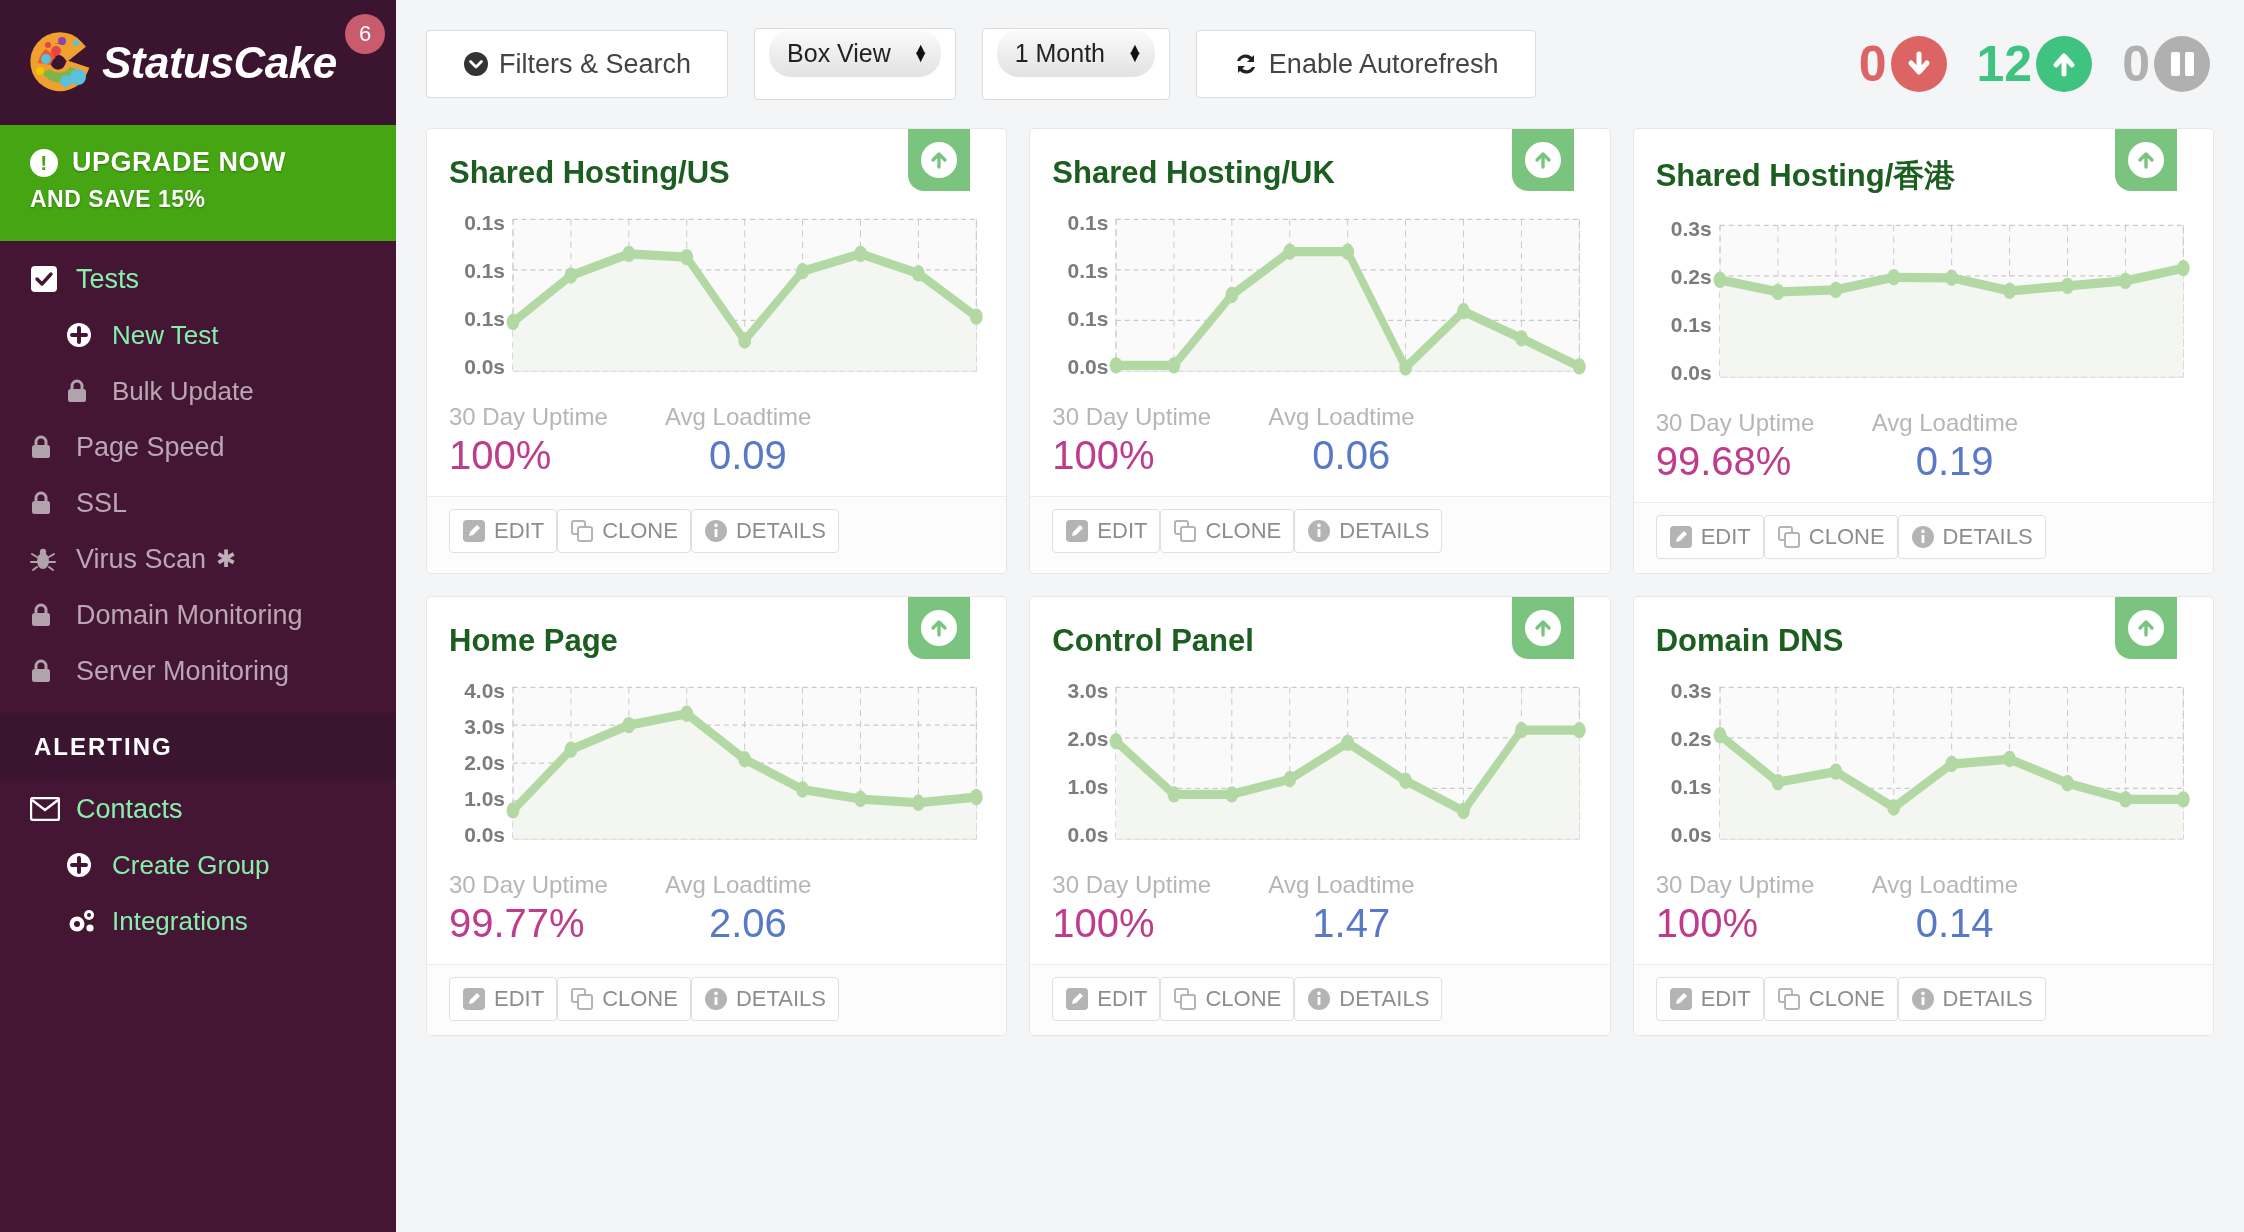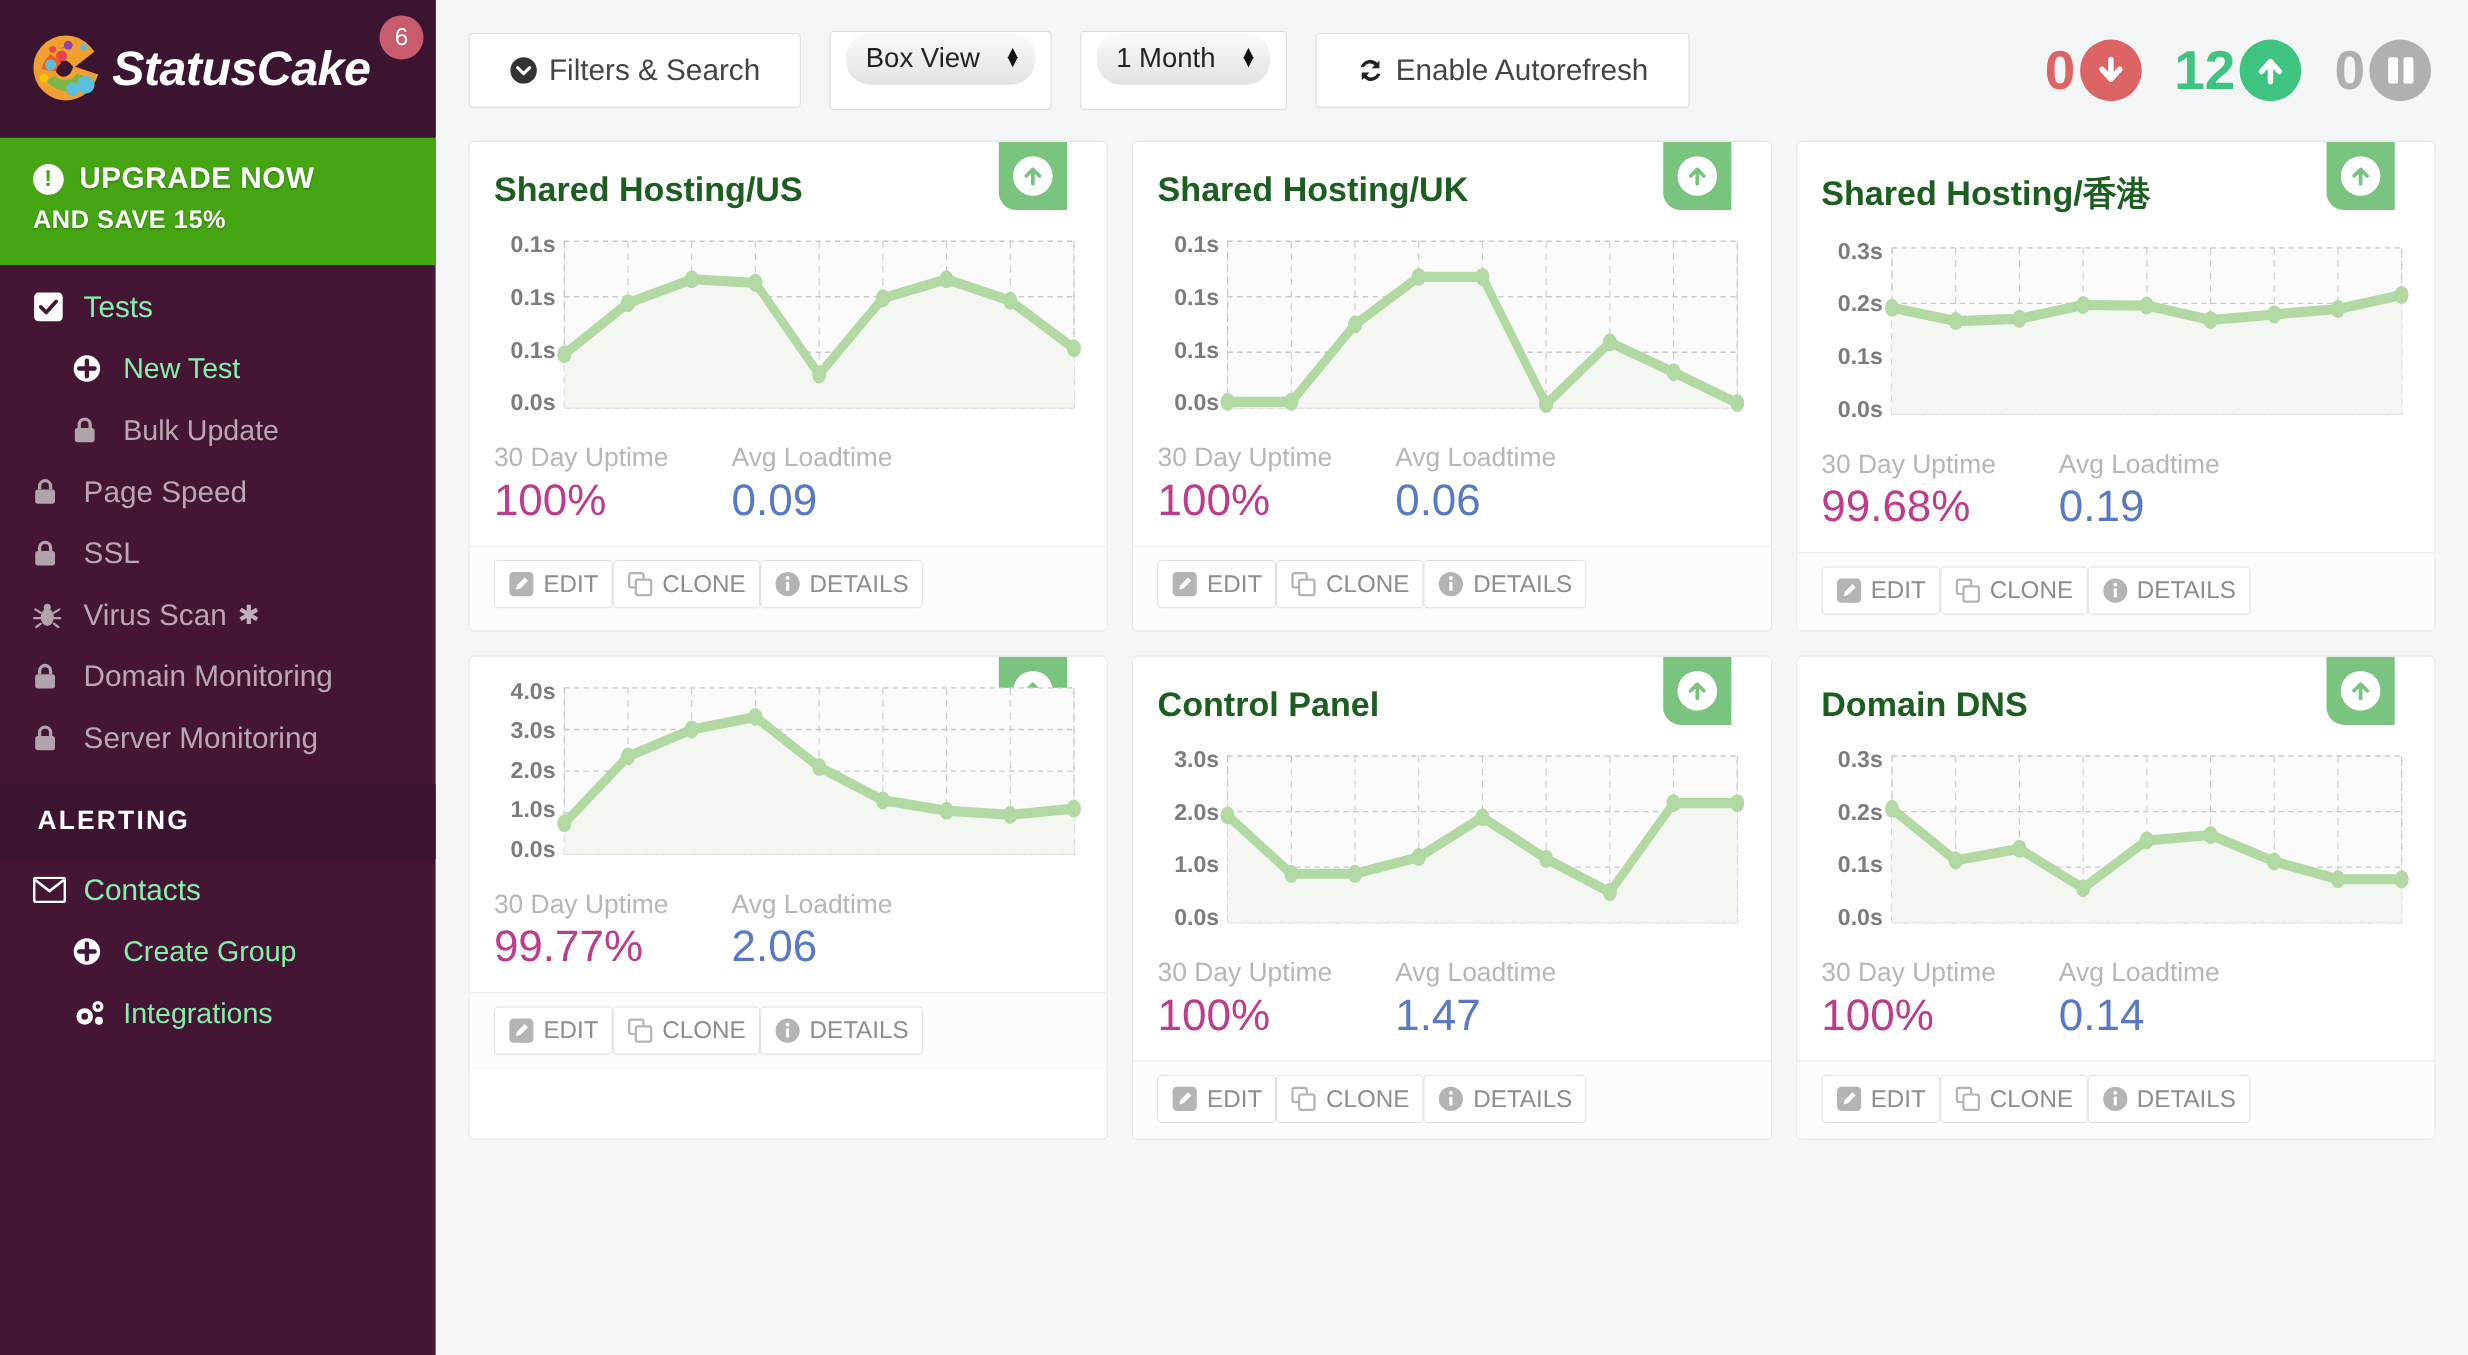--- a/index.html
+++ b/index.html
@@ -140,21 +140,21 @@
     font-size: 21px; font-weight: bold; color: #7c7c7c;
     text-align: right; width: 64px; flex: 0 0 64px;
     padding: 4px 0 2px 0;
   }
   .plot { flex: 1; position: relative; }
   .plot svg { display: block; width: 100%; height: 100%; }
   .stats { display: flex; padding: 22px 0 18px 22px; gap: 26px; }
   .stat-label { font-size: 24px; color: #b6b6b6; }
   .stat-value { font-size: 40px; margin-top: 2px; }
   .v-uptime { color: #bf3b8b; }
-  .v-load { color: #5878c8; }
+  .v-load { color: #5878c8; margin-left: 44px; }
   .stat-col.uptime { min-width: 190px; }
   .actions {
     border-top: 1px solid #ececec;
     background: #fcfcfc;
     padding: 12px 0 14px 22px; display: flex; 
   }
   .act-btn {
     border: 1px solid #e0e0e0; background: #fff; border-radius: 4px;
     height: 44px; display: flex; align-items: center; gap: 8px;
     padding: 0 12px; font-size: 22px; color: #8d8d8d; cursor: pointer;
@@ -651,20 +651,21 @@
     </div>
         </div>
         <div class="card">
     <div class="status-flag">
       <span class="ring">
               <svg width="24" height="24" viewBox="0 0 24 24">
                 <path d="M12 19V7M6 12l6-6 6 6" stroke="#7ac47f" stroke-width="3.4" fill="none" stroke-linecap="round" stroke-linejoin="round"></path>
               </svg>
             </span>
     </div>
+    <div class="card-title">Home Page</div>
     <div class="chart-area">
       <div class="y-axis">
         <span>4.0s</span>
               <span>3.0s</span>
               <span>2.0s</span>
               <span>1.0s</span>
               <span>0.0s</span>
       </div>
       <div class="plot">
               <svg viewBox="0 0 600 170" preserveAspectRatio="none">

